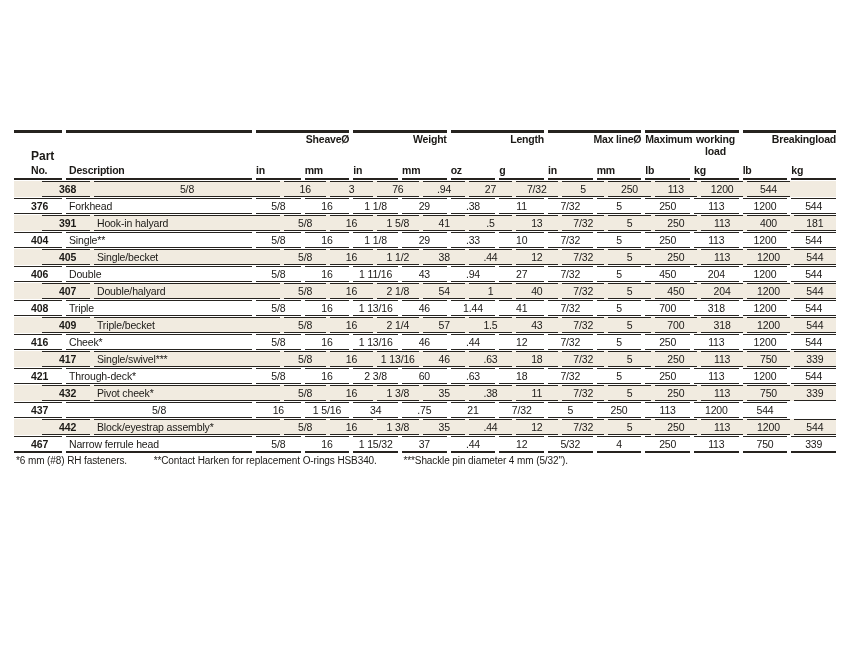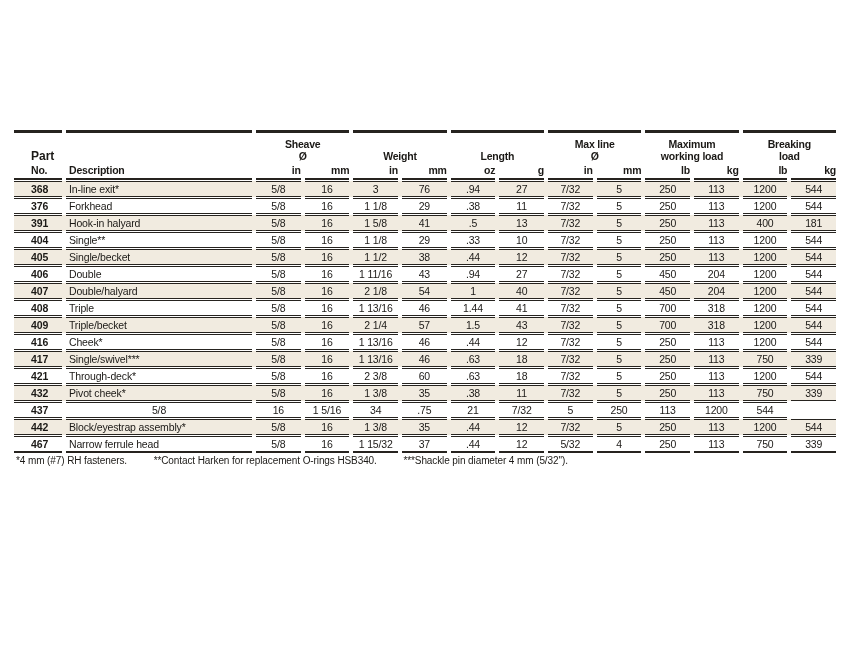--- a/index.html
+++ b/index.html
@@ -15,41 +15,41 @@
   .grid {
     display: grid;
     grid-template-columns: 48px 186px repeat(12, 1fr);
     column-gap: 4px;
   }
 
   
   .hrowA > div { border-top: 3px solid var(--rule, #26231f); }
   .hrowA .gcell {
     grid-column: span 2;
-    display: flex; flex-direction: column; justify-content: flex-end;
+    display: flex; flex-direction: row; justify-content: flex-end;
     text-align: center; font-weight: bold; font-size: 10.5px; line-height: 12px;
     height: 29px; letter-spacing: -0.2px;
   }
   .hrowA .part-head {
     display: flex; flex-direction: column; justify-content: flex-end;
     font-weight: bold; font-size: 12px; line-height: 12px; padding-left: 17px;
   }
   .hrowB > div {
     border-bottom: 2px solid var(--rule, #26231f);
     font-weight: bold; font-size: 10.5px; line-height: 16px; height: 16px;
     letter-spacing: -0.2px;
   }
   .hrowB .no-cell   { padding-left: 17px; }
   .hrowB .desc-cell { padding-left: 3px; }
-  .hrowB .unit      { text-align: right; }
+  .hrowB .unit      { text-align: left; }
 
   
   .tbody { margin-top: 1px; }
   .row + .row { margin-top: 1px; }
-  .row.shaded { background: var(--shade, #f1ebe0); }
+  .row.shaded { background: var(--shade, #f1ebe0); padding-left: 28px; }
   .row .cell {
     border-top: 1px solid var(--rule, #26231f);
     border-bottom: 1px solid var(--rule, #26231f);
     font-size: 10.5px; line-height: 14px; height: 14px;
     letter-spacing: -0.15px;
     white-space: nowrap; overflow: hidden;
   }
   .row:last-child .cell { border-bottom-width: 2px; }
   .row .part { font-weight: bold; padding-left: 17px; }
   .row .desc { padding-left: 3px; }
@@ -114,21 +114,20 @@
       <div class="unit">mm</div>
       <div class="unit">lb</div>
       <div class="unit">kg</div>
       <div class="unit">lb</div>
       <div class="unit">kg</div>
     </div>
 
     <div class="tbody">
         <div class="grid row shaded">
     <div class="cell part">368</div>
-    <div class="cell desc">In-line exit*</div>
     <div class="cell val">5/8</div>
     <div class="cell val">16</div>
     <div class="cell val">3</div>
     <div class="cell val">76</div>
     <div class="cell val">.94</div>
     <div class="cell val">27</div>
     <div class="cell val">7/32</div>
     <div class="cell val">5</div>
     <div class="cell val">250</div>
     <div class="cell val">113</div>
@@ -371,17 +370,17 @@
     <div class="cell val">4</div>
     <div class="cell val">250</div>
     <div class="cell val">113</div>
     <div class="cell val">750</div>
     <div class="cell val">339</div>
   </div>
       </div>
   </div>
 
   <div class="footnote">
-    <span>*4 mm (#7) RH fasteners.</span>
+    <span>*6 mm (#8) RH fasteners.</span>
     <span>**Contact Harken for replacement O-rings HSB340.</span>
     <span>***Shackle pin diameter 4 mm (5/32").</span>
   </div>
 </div>
 
 </body></html>

